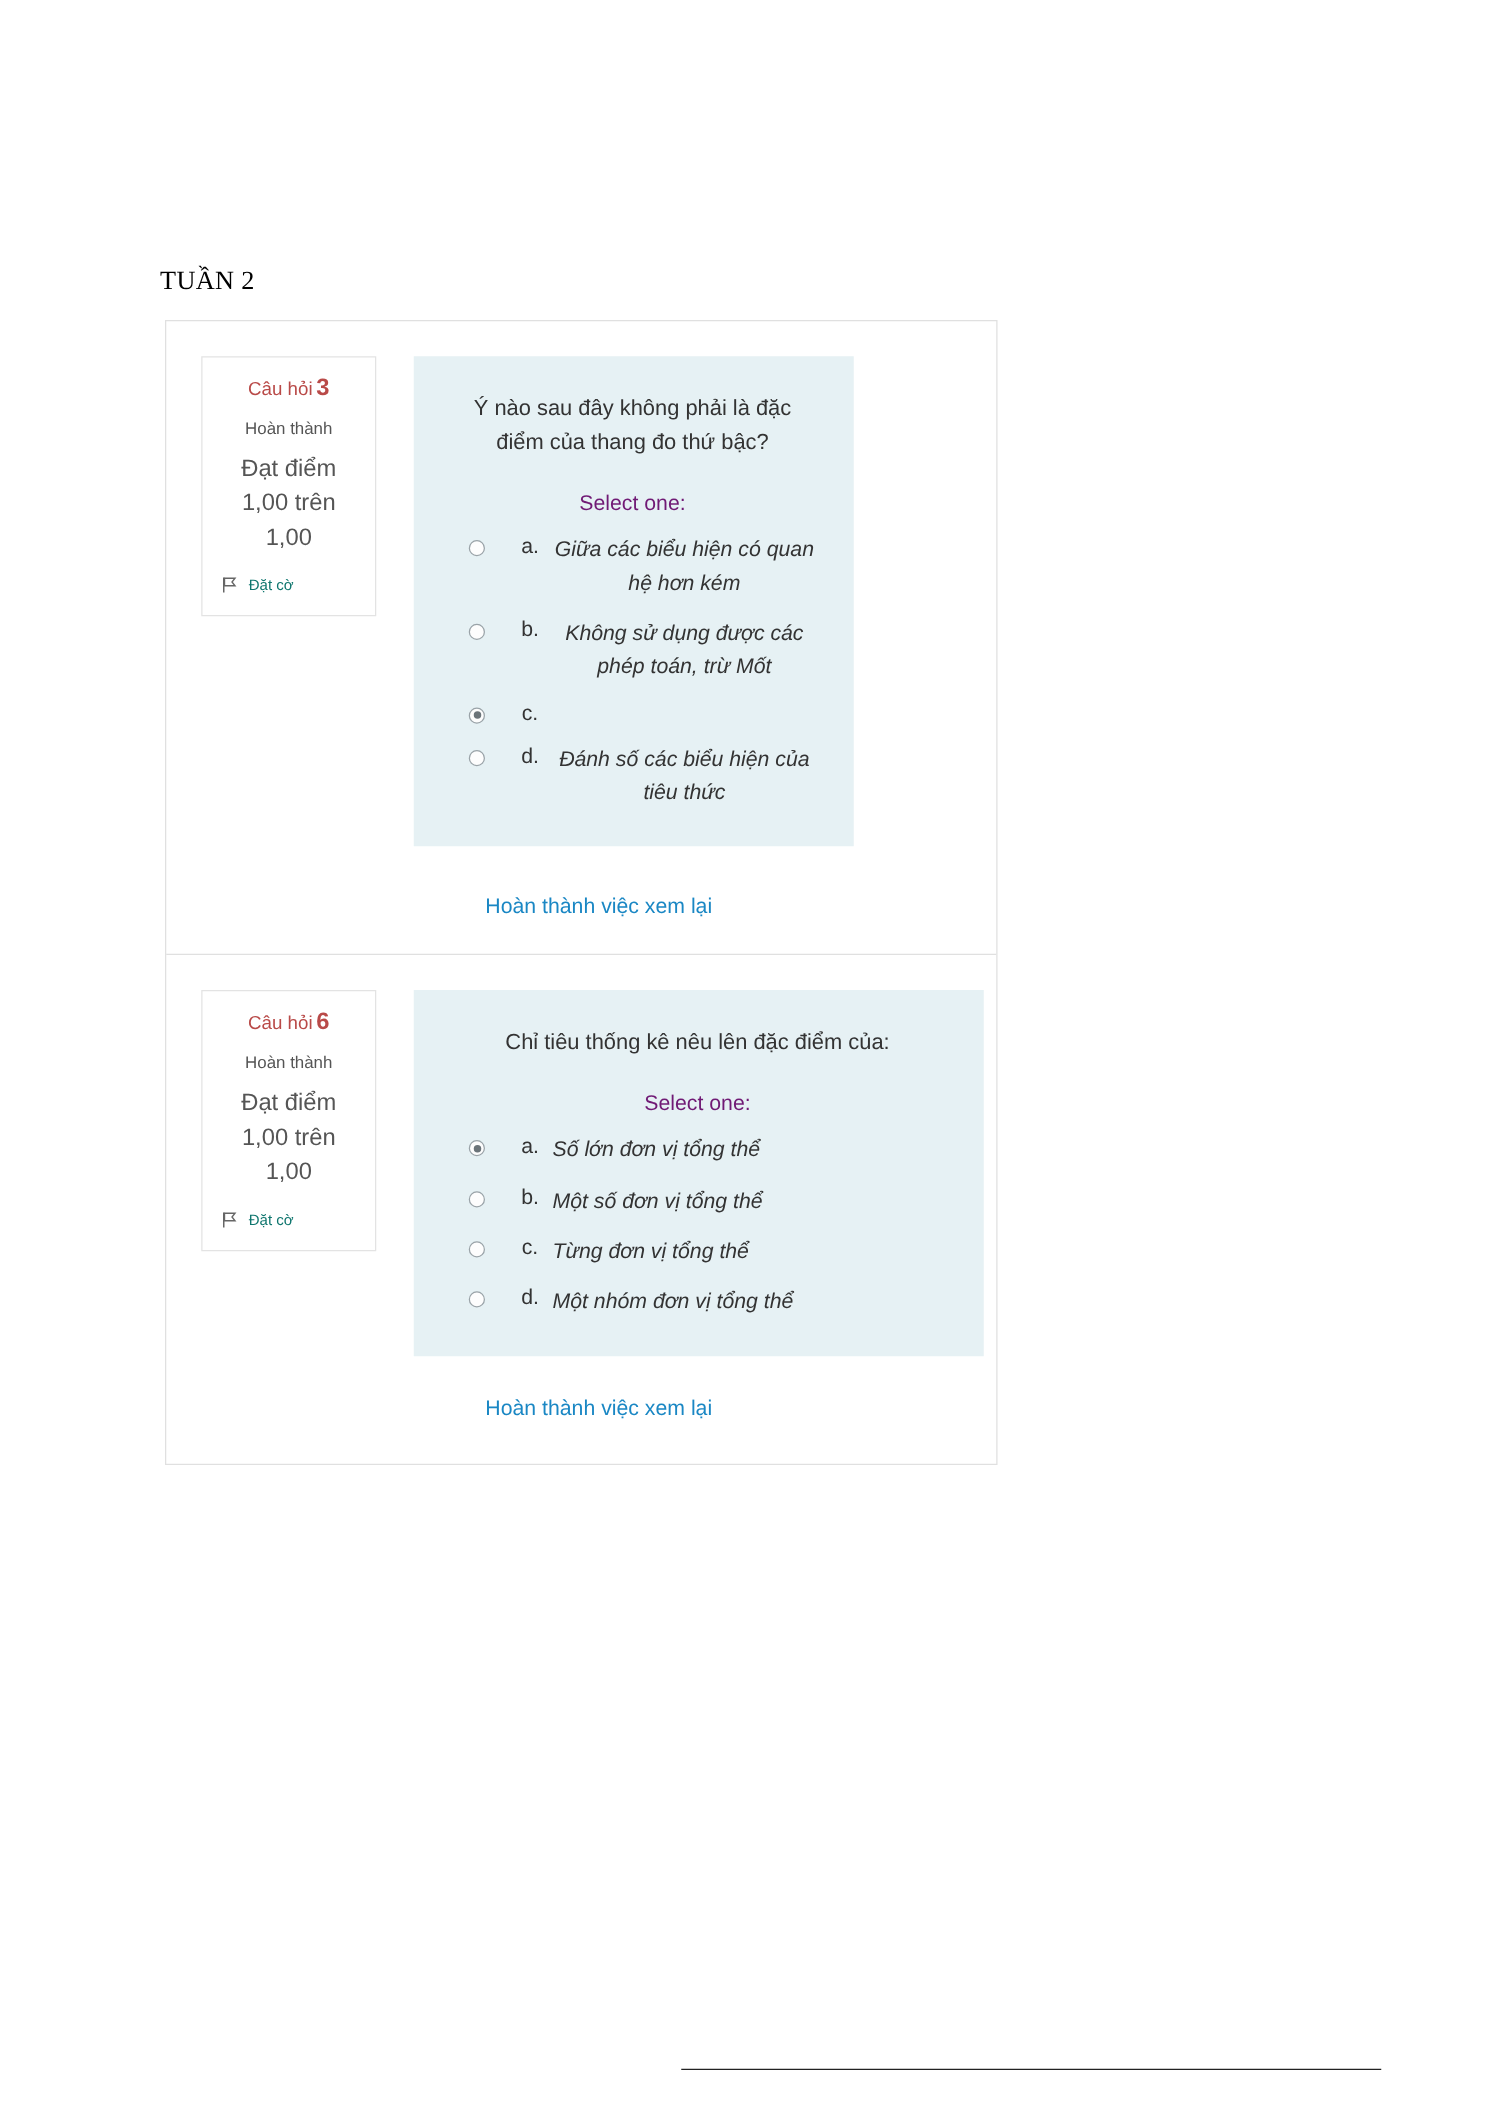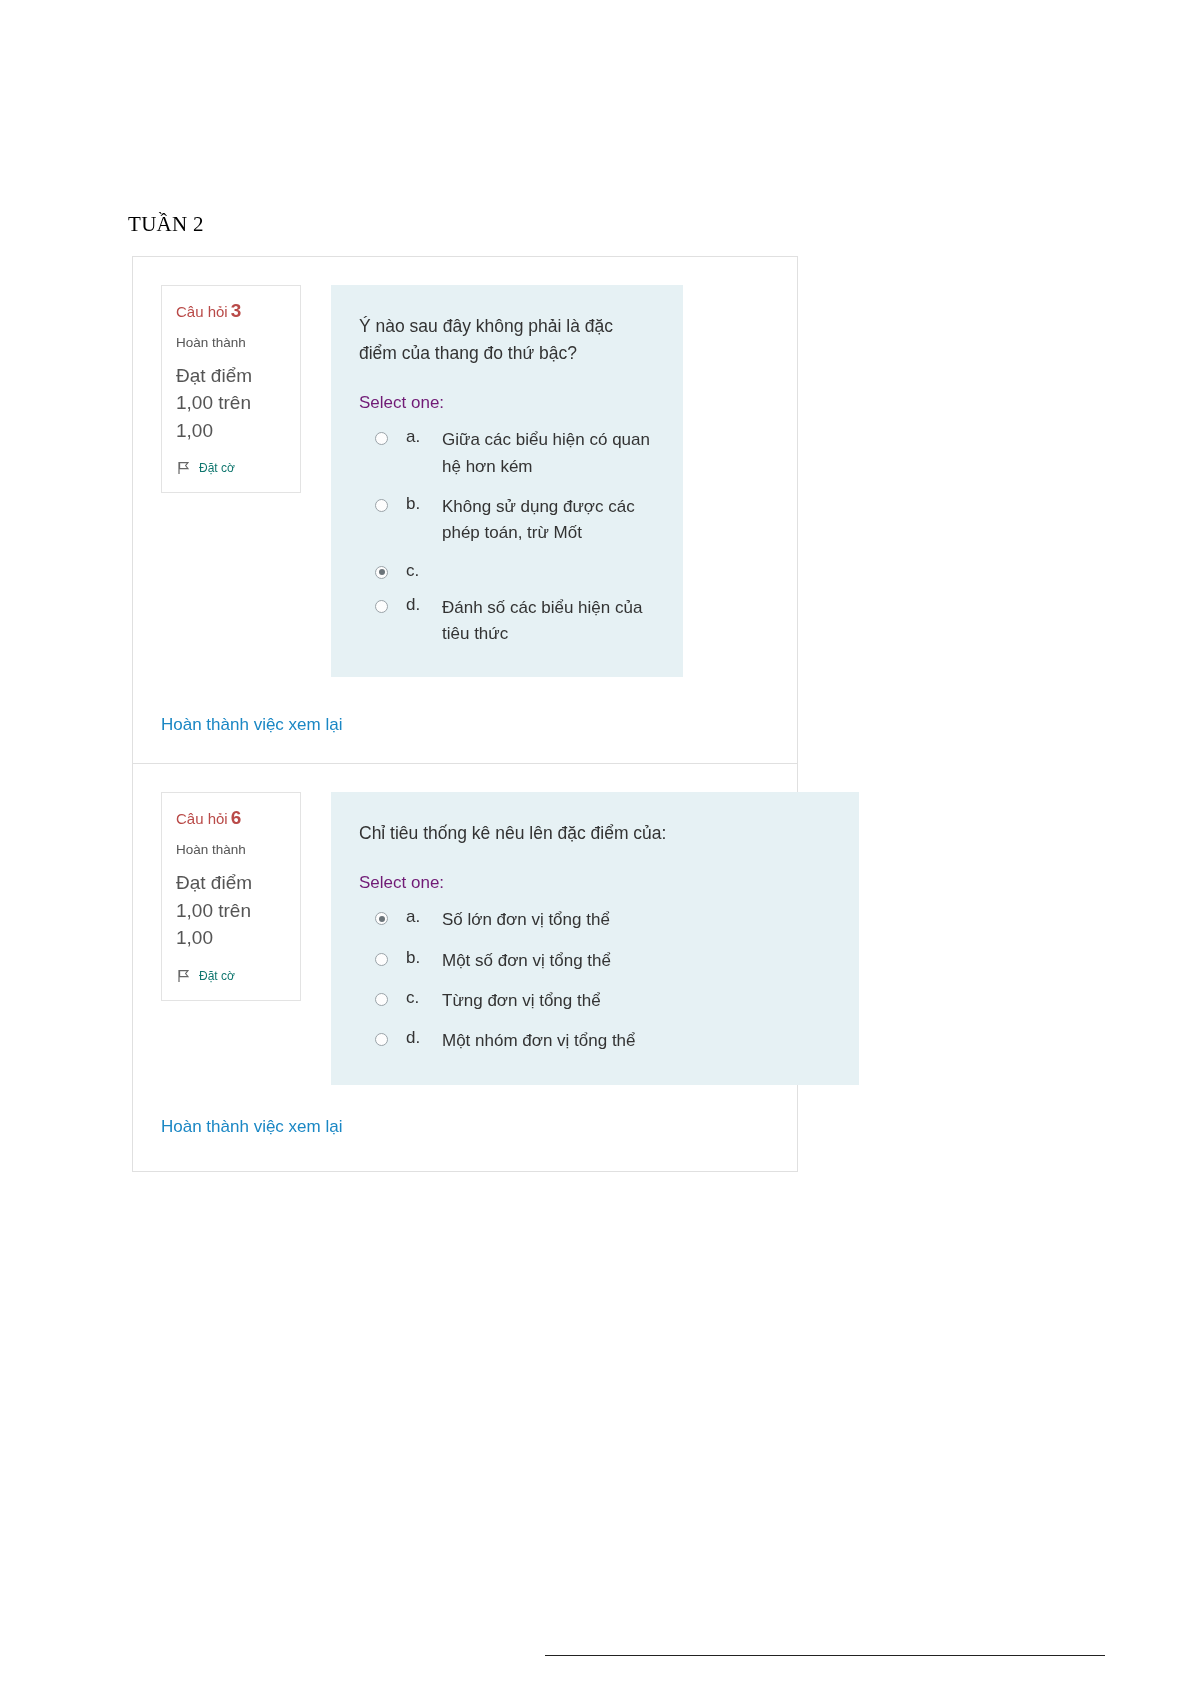--- a/index.html
+++ b/index.html
@@ -33,20 +33,21 @@
     width: 666px;
     border: 1px solid #e0e0e0;
     box-sizing: border-box;
   }
 
   .question-block {
     position: relative;
     box-sizing: border-box;
     padding: 0;
     border-bottom: 1px solid #e0e0e0;
+    text-align: center;
   }
   .question-block:last-child {
     border-bottom: none;
   }
 
   .question-inner {
     display: flex;
     align-items: flex-start;
     padding: 28px 0 0 0;
   }
@@ -101,21 +102,21 @@
 
   .qtext-panel {
     background: #e6f1f4;
     margin-left: 30px;
     margin-right: 0;
     padding: 28px 30px 30px 28px;
     box-sizing: border-box;
     flex: 0 0 auto;
   }
   .qtext-panel.w1 { width: 352px; }
-  .qtext-panel.w2 { width: 528px; }
+  .qtext-panel.w2 { width: 456px; }
 
   .qtext {
     font-size: 17.5px;
     line-height: 1.55;
     color: #333;
     margin: 0 0 26px 0;
   }
 
   .select-one {
     font-size: 17px;
@@ -164,20 +165,21 @@
     width: 36px;
     margin-left: 18px;
     font-size: 17px;
     color: #333;
     flex: 0 0 auto;
   }
   .answer-text {
     font-size: 17px;
     line-height: 1.55;
     color: #333;
+    font-style: italic;
   }
   .q1 .answer-text { max-width: 292px; }
   .q2 .answer-text { max-width: 300px; }
 
   .review-link {
     color: #1a87c4;
     font-size: 17px;
     margin: 0;
     padding: 49px 0 30px 28px;
     display: block;

